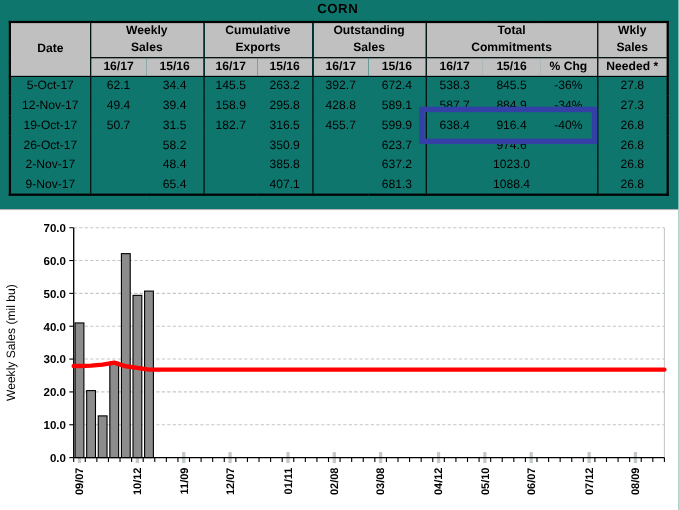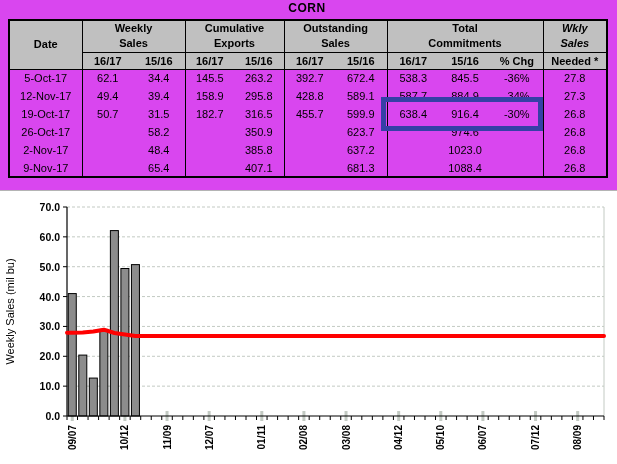--- a/index.html
+++ b/index.html
@@ -1,17 +1,17 @@
 <!DOCTYPE html>
 <html><head>
 <meta charset="utf-8">
 <style>
   html,body{margin:0;padding:0;background:#fff;}
   #screen{
-    position:relative;width:617px;height:464px;background:#d946ef;overflow:hidden;
+    position:relative;width:617px;height:464px;background:#0f766e;overflow:hidden;
     font-family:"Liberation Sans",sans-serif;color:#000;
   }
   #page-title{
     position:absolute;top:1px;left:8px;width:598px;text-align:center;
     font-size:12px;font-weight:bold;letter-spacing:.5px;
   }
   table.report{
     position:absolute;left:8px;top:19px;width:598px;
     border-collapse:collapse;table-layout:fixed;
     border:2px solid #000;font-size:11px;
@@ -72,21 +72,21 @@
           <span>Exports</span>
         </th>
         <th colspan="2" class="gl hb" style="background: rgb(192, 192, 192);">
           <span>Outstanding</span><br>
           <span>Sales</span>
         </th>
         <th colspan="3" class="gl hb" style="background: rgb(192, 192, 192);">
           <span>Total</span><br>
           <span>Commitments</span>
         </th>
-        <th class="gl hb" style="background: rgb(192, 192, 192); font-style: italic;">
+        <th class="gl hb" style="background: rgb(192, 192, 192);">
           <span>Wkly</span><br>
           <span>Sales</span>
         </th>
       </tr>
       <tr class="hdr-sub">
         <th class="gl hb" style="background: rgb(192, 192, 192);">16/17</th>
         <th class="hb" style="background: rgb(192, 192, 192);">15/16</th>
         <th class="gl hb" style="background: rgb(192, 192, 192);">16/17</th>
         <th class="hb" style="background: rgb(192, 192, 192);">15/16</th>
         <th class="gl hb" style="background: rgb(192, 192, 192);">16/17</th>
@@ -127,21 +127,21 @@
       <tr>
         <td>19-Oct-17</td>
         <td class="gl">50.7</td>
         <td>31.5</td>
         <td class="gl">182.7</td>
         <td>316.5</td>
         <td class="gl">455.7</td>
         <td>599.9</td>
         <td class="gl">638.4</td>
         <td>916.4</td>
-        <td>-30%</td>
+        <td>-40%</td>
         <td class="gl">26.8</td>
       </tr>
       <tr>
         <td>26-Oct-17</td>
         <td class="gl"></td>
         <td>58.2</td>
         <td class="gl"></td>
         <td>350.9</td>
         <td class="gl"></td>
         <td>623.7</td>

